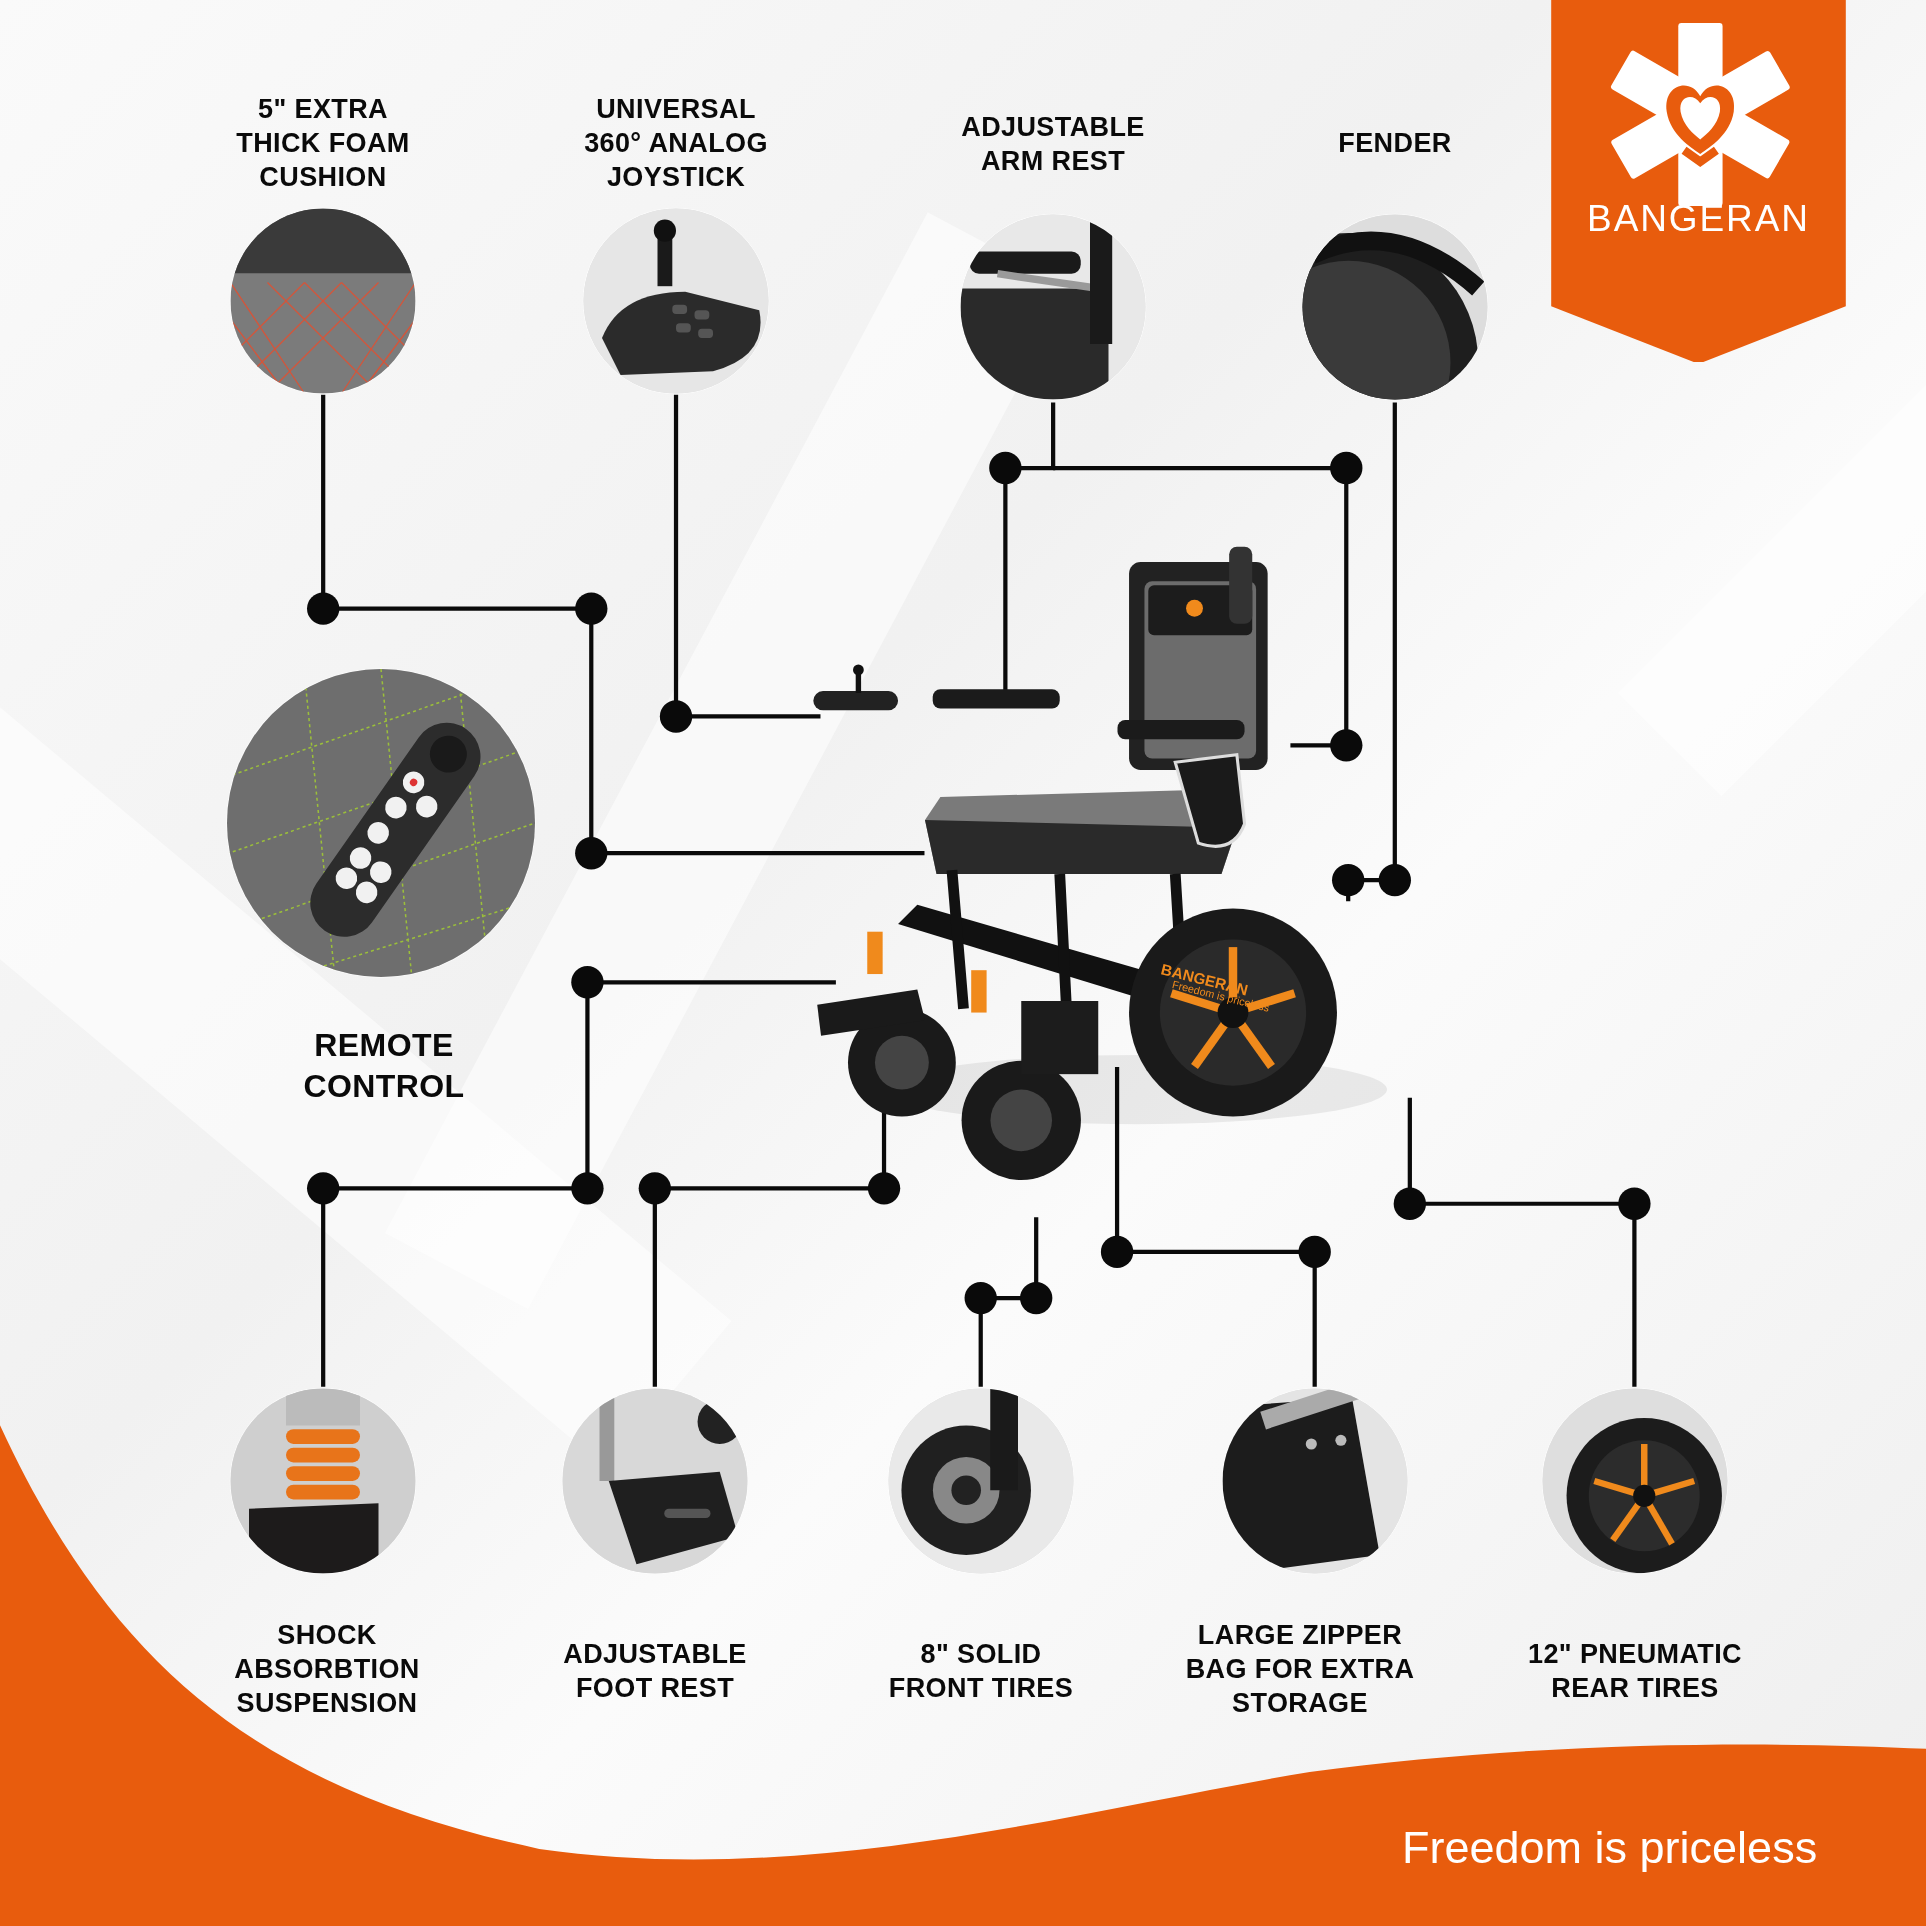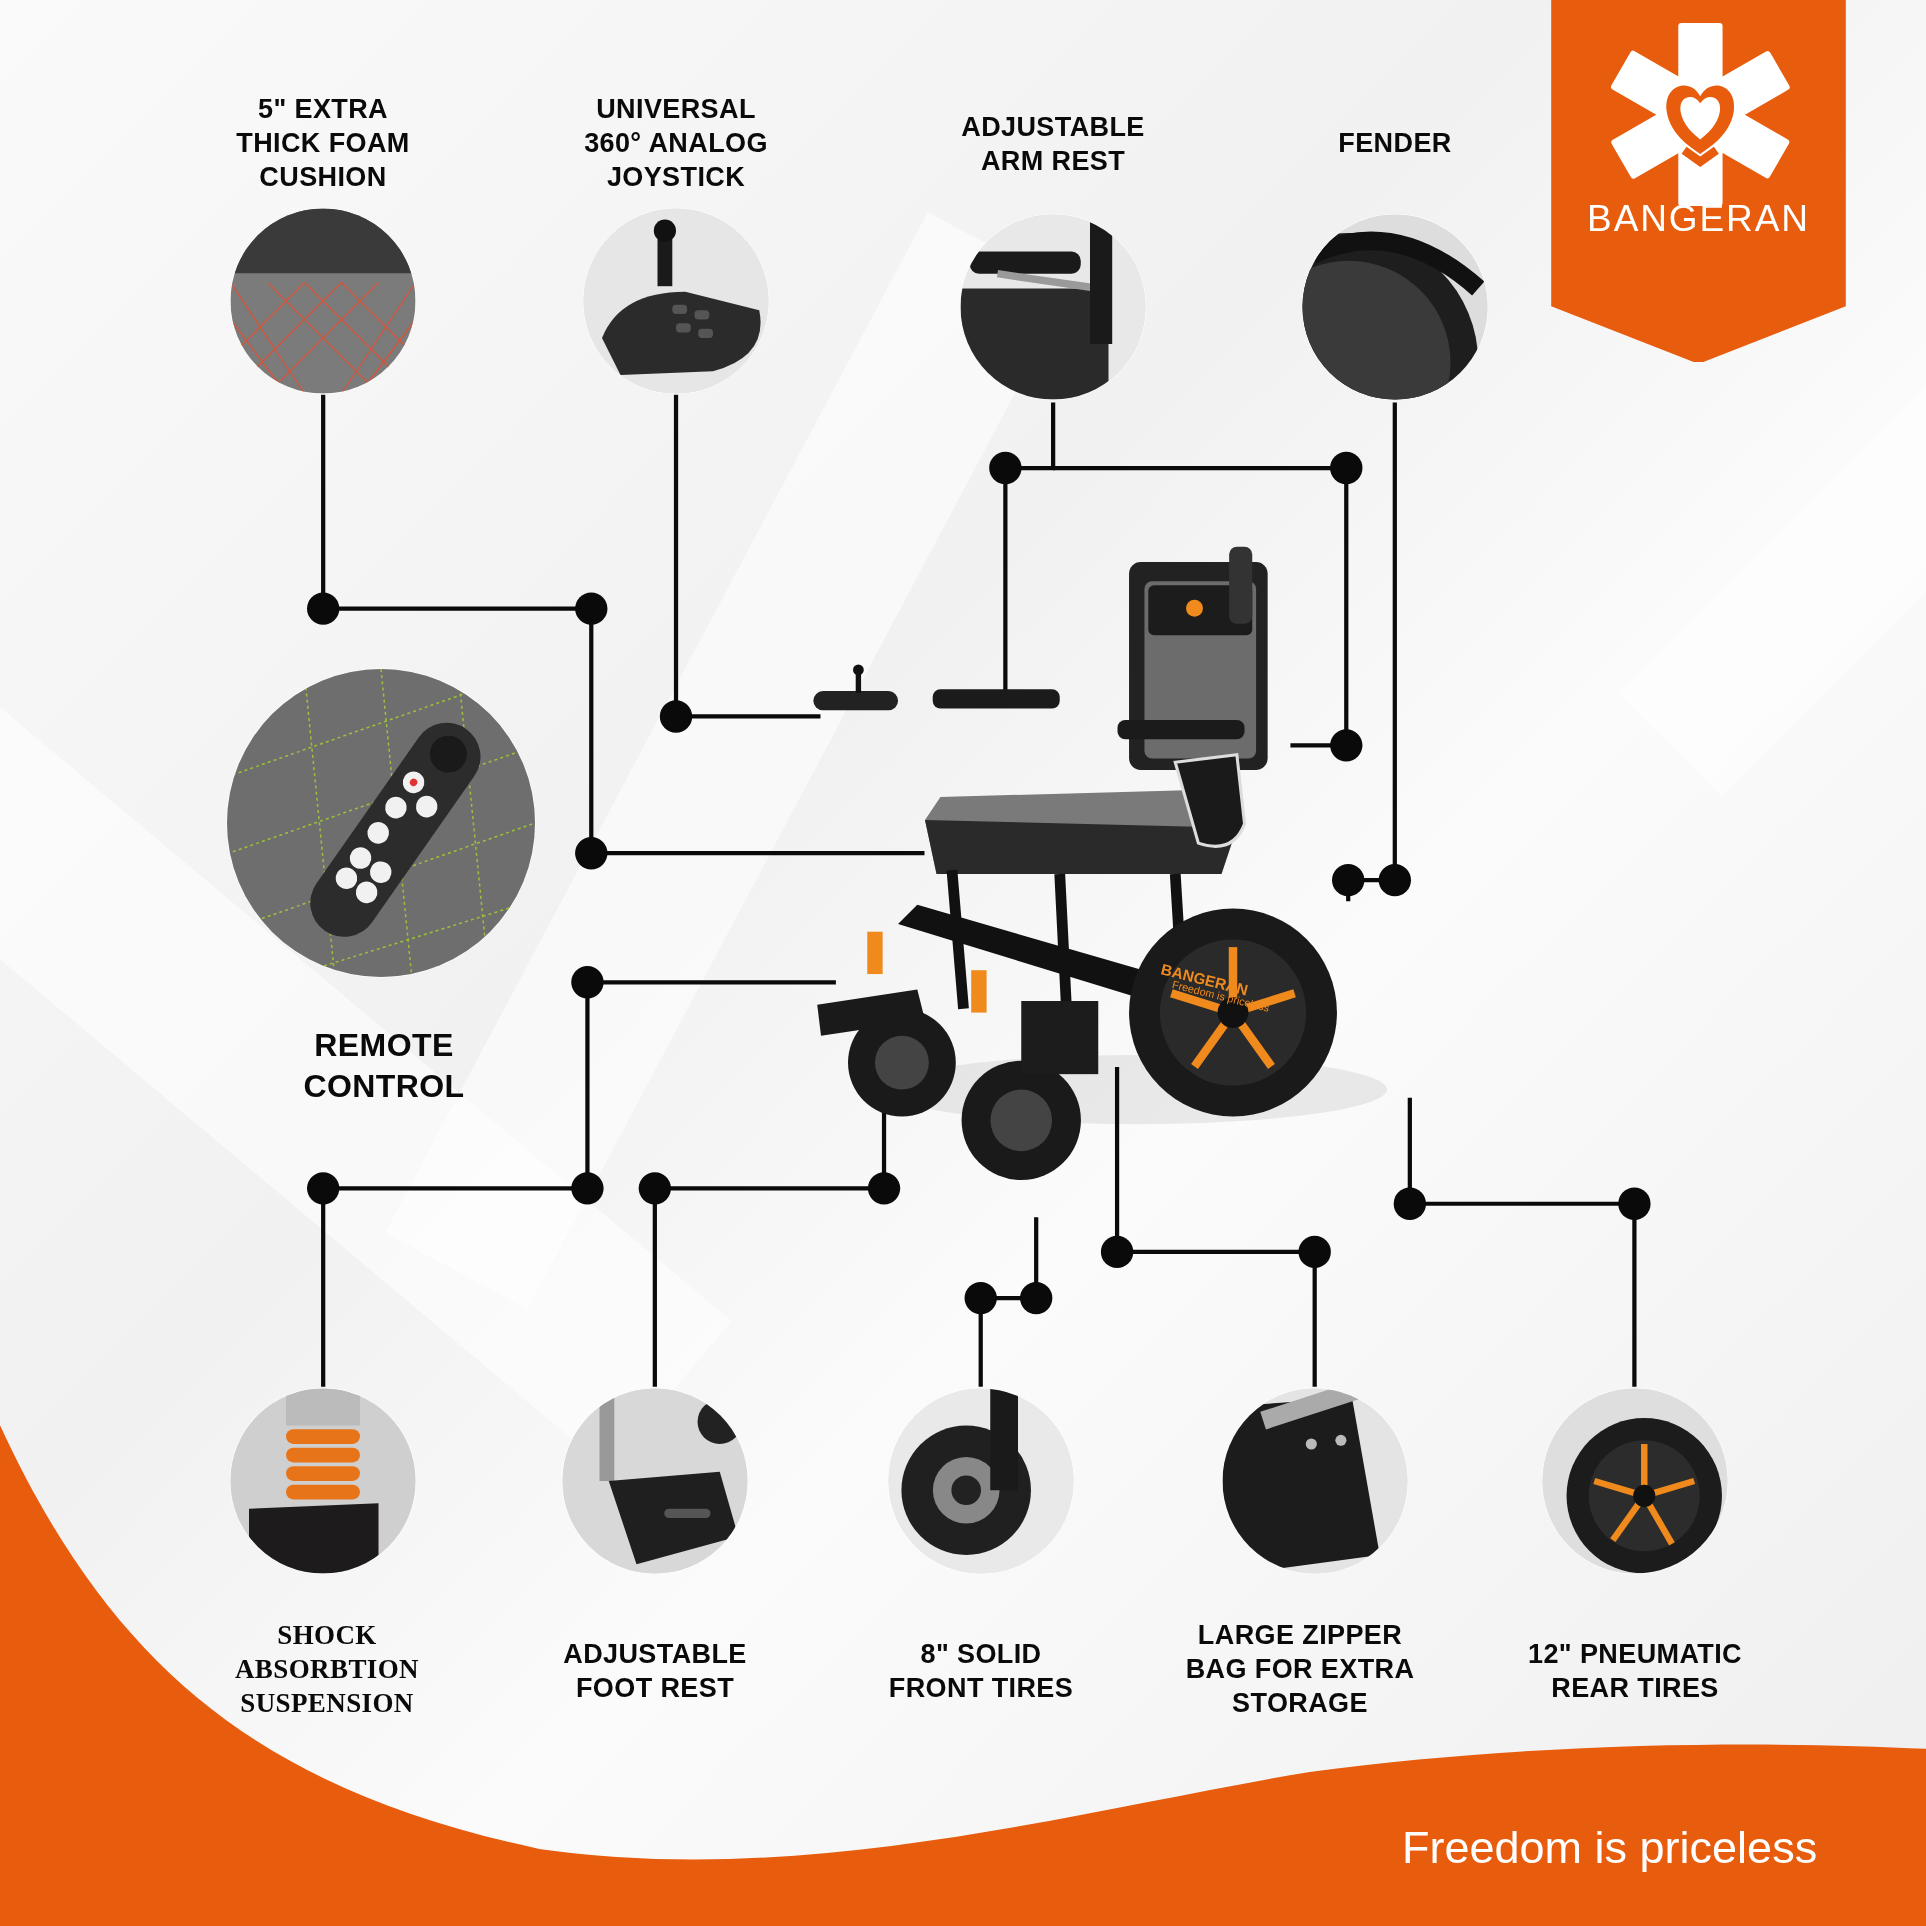--- a/index.html
+++ b/index.html
@@ -263,21 +263,21 @@
         <line x1="55" y1="58" x2="55" y2="30"></line>
         <line x1="55" y1="58" x2="82" y2="50"></line>
         <line x1="55" y1="58" x2="70" y2="84"></line>
         <line x1="55" y1="58" x2="38" y2="82"></line>
         <line x1="55" y1="58" x2="28" y2="50"></line>
       </g>
       <circle cx="55" cy="58" r="6" fill="#111"></circle>
     </svg>
 </div>
 
-<div class="label" style="left:327px;top:1618px;font-family:Liberation Serif, serif;">
+<div class="label" style="left:327px;top:1618px;">
   <span>SHOCK</span>
   <span>ABSORBTION</span>
   <span>SUSPENSION</span>
 </div>
 <div class="label" style="left:655px;top:1637px;">
   <span>ADJUSTABLE</span>
   <span>FOOT REST</span>
 </div>
 <div class="label" style="left:981px;top:1637px;">
   <span>8" SOLID</span>

